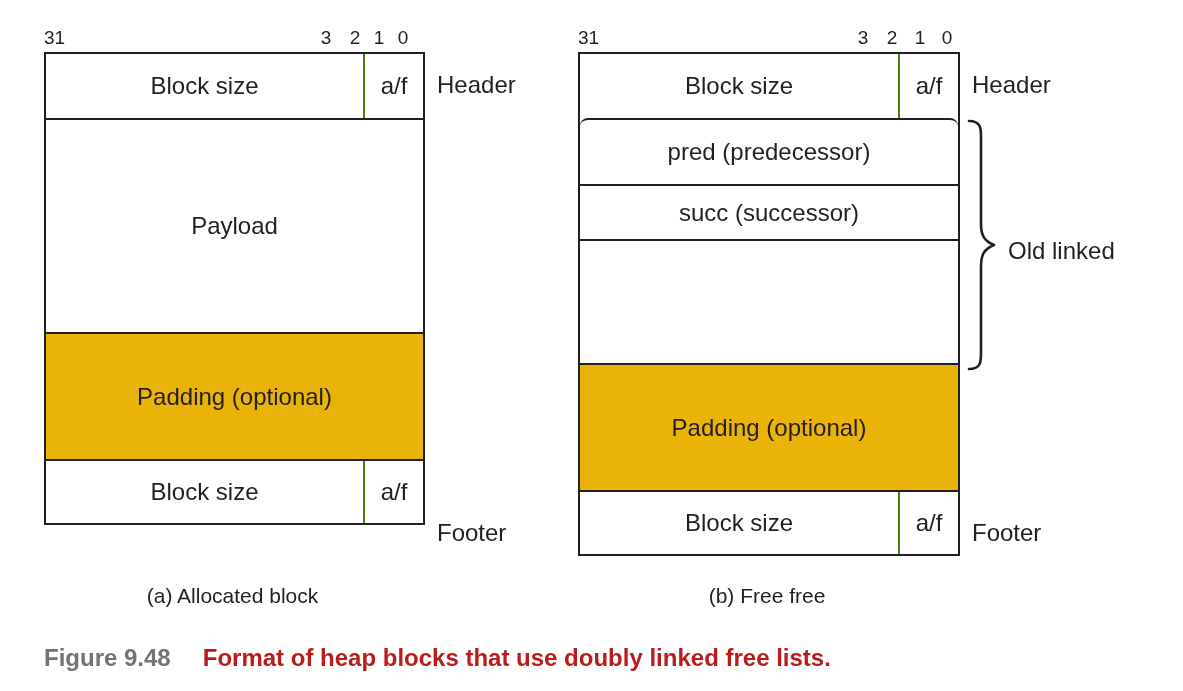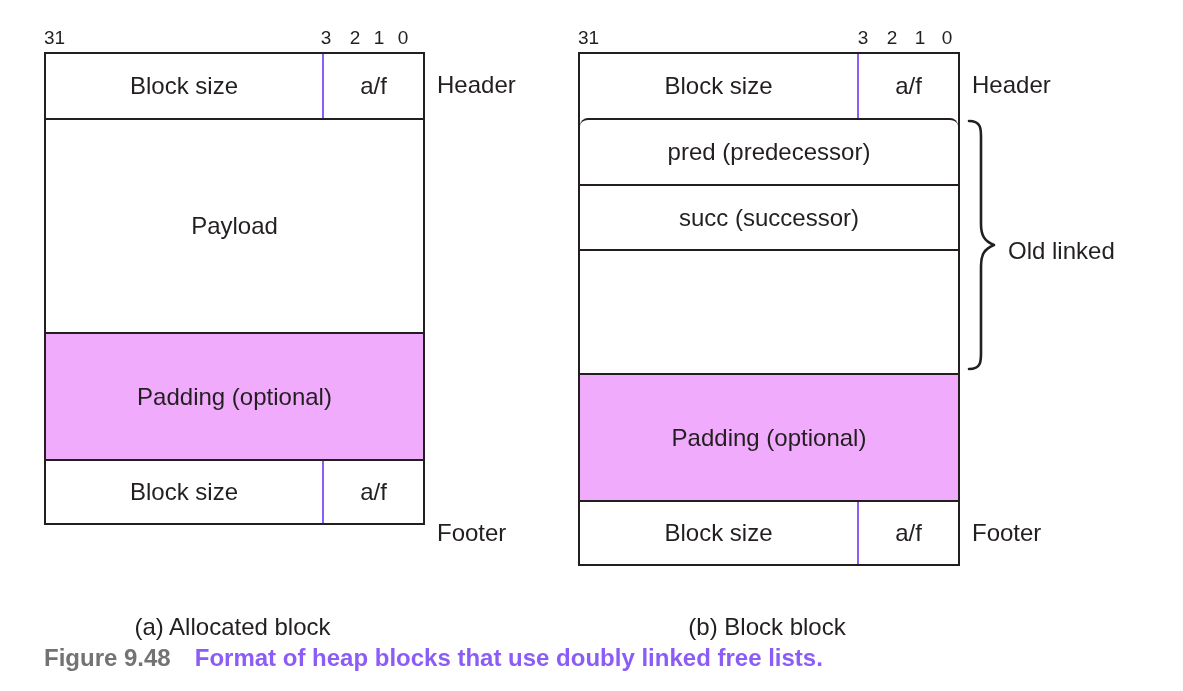--- a/index.html
+++ b/index.html
@@ -43,62 +43,62 @@
   .row + .row { border-top: 2px solid #231f20; }
   .row.split { padding: 0; }
   .cell-size {
     flex: 1 1 auto;
     height: 100%;
     display: flex;
     align-items: center;
     justify-content: center;
   }
   .cell-flag {
-    width: 101px;
+    width: 60px;
     flex: 0 0 auto;
     height: 100%;
-    border-left: 2px solid #8b5cf6;
+    border-left: 2px solid #4d7c0f;
     box-sizing: border-box;
     display: flex;
     align-items: center;
     justify-content: center;
   }
-  .row.padding-row { background: #f0abfc; }
+  .row.padding-row { background: #eab308; }
   .side-label {
     position: absolute;
     font-size: 24px;
     line-height: 24px;
     white-space: nowrap;
   }
   .sub-caption {
     position: absolute;
-    top: 614px;
+    top: 583px;
     text-align: center;
-    font-size: 24px;
+    font-size: 21px;
     line-height: 26px;
   }
   .brace-svg {
     position: absolute;
     left: 966px;
     top: 118px;
   }
   .figure-caption {
     position: absolute;
     left: 44px;
     top: 644px;
     display: flex;
     gap: 24px;
     align-items: baseline;
     font-size: 24px;
     line-height: 28px;
     font-weight: bold;
     white-space: nowrap;
   }
   .figure-caption .fig-label { color: #737373; }
-  .figure-caption .fig-text  { color: #8b5cf6; }
+  .figure-caption .fig-text  { color: #b91c1c; margin-left: 8px; }
 </style>
 </head>
 <body>
 
 <div id="canvas">
 
   <span class="bit-label" style="left:44px;">31</span>
   <span class="bit-label centered" style="left:326px;">3</span>
   <span class="bit-label centered" style="left:355px;">2</span>
   <span class="bit-label centered" style="left:379px;">1</span>
@@ -127,37 +127,37 @@
   <span class="bit-label centered" style="left:892px;">2</span>
   <span class="bit-label centered" style="left:920px;">1</span>
   <span class="bit-label centered" style="left:947px;">0</span>
 
   <div class="block-box" style="left:578px; width:378px;">
     <div class="row split" style="height:64px;">
       <div class="cell-size">Block size</div>
       <div class="cell-flag">a/f</div>
     </div>
     <div class="row" style="height:66px;border-radius:8px;">pred (predecessor)</div>
-    <div class="row" style="height:65px;">succ (successor)</div>
+    <div class="row" style="height:55px;">succ (successor)</div>
     <div class="row" style="height:124px;"></div>
     <div class="row padding-row" style="height:127px;">Padding (optional)</div>
     <div class="row split" style="height:64px;">
       <div class="cell-size">Block size</div>
       <div class="cell-flag">a/f</div>
     </div>
   </div>
 
   <span class="side-label" style="left:972px; top:73px;">Header</span>
   <span class="side-label" style="left:972px; top:521px;">Footer</span>
 
   <svg class="brace-svg" width="32" height="254" viewBox="0 0 32 254" aria-hidden="true">
     <path d="M3,3 C16,3 15,12 15,22 L15,106 C15,117 18,123 28,127 C18,131 15,137 15,148 L15,232 C15,242 16,251 3,251" fill="none" stroke="#231f20" stroke-width="2.6" stroke-linecap="round" stroke-linejoin="round"></path>
   </svg>
   <span class="side-label" style="left:1008px; top:239px;">Old linked</span>
 
-  <div class="sub-caption" style="left:578px; width:378px;">(b) Block block</div>
+  <div class="sub-caption" style="left:578px; width:378px;">(b) Free free</div>
 
   <div class="figure-caption">
     <span class="fig-label">Figure 9.48</span>
     <span class="fig-text">Format of heap blocks that use doubly linked free lists.</span>
   </div>
 
 </div>
 
 </body></html>

